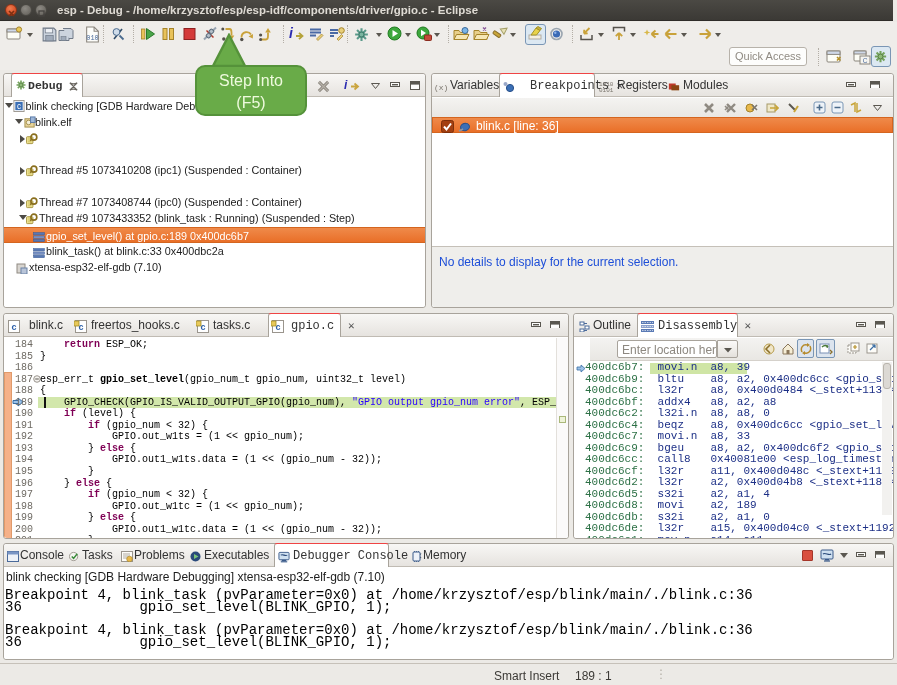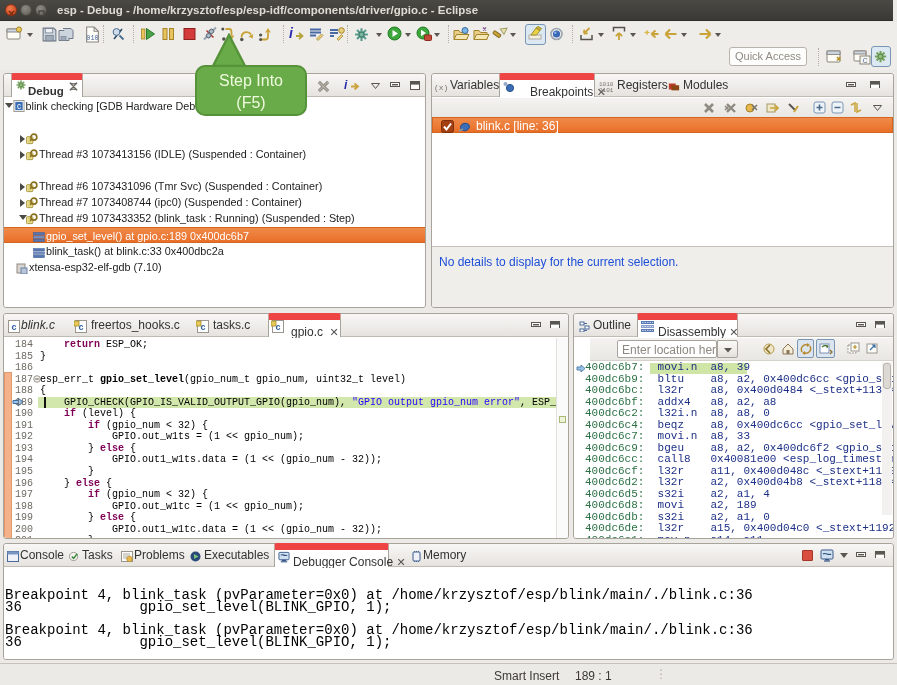--- a/index.html
+++ b/index.html
@@ -18,21 +18,21 @@
 .ticon { position:absolute; top:4px; width:17px; height:17px; }
 .tsep { position:absolute; top:3px; width:1px; height:18px; border-left:1px dotted #b3aea6; }
 .darr { position:absolute; top:11px; width:0; height:0; border-left:3.5px solid transparent; border-right:3.5px solid transparent; border-top:4px solid #5a5750; }
 
 #quickaccess { position:absolute; left:729px; top:47px; width:78px; height:19px; background:#fdfdfc; border:1px solid #b7b2aa; border-radius:3px; color:#908b83; font-size:11px; line-height:17px; text-align:center; }
 
 
 .panel { position:absolute; background:#fff; border:1px solid #a8a39b; border-radius:3px; }
 .phead { position:absolute; left:0; top:0; right:0; height:23px; background:linear-gradient(#f8f7f5,#e6e3df); border-bottom:1px solid #c0bbb3; border-radius:3px 3px 0 0; }
 .vtab { position:absolute; top:0; height:23px; font-size:12px; color:#333; padding-top:4px; white-space:nowrap; }
-.vtab.sel { background:#fff; border-left:1px solid #a8a39b; border-right:1px solid #a8a39b; border-top:7px solid #ef4444; border-radius:3px 3px 0 0; top:-1px; height:24px; padding-top:5px; font-weight:normal; }
+.vtab.sel { background:#fff; border-left:1px solid #a8a39b; border-right:1px solid #a8a39b; border-top:1px solid #ef4444; border-radius:3px 3px 0 0; top:-1px; height:24px; padding-top:5px; font-weight:normal;font-family:Liberation Mono, monospace; }
 .mini { position:absolute; top:7px; width:10px; height:7px; }
 
 
 .trow { position:absolute; left:0; width:100%; height:16px; font-size:10.8px; color:#1c1c1c; white-space:nowrap; }
 .tarr { position:absolute; top:4px; width:0; height:0; }
 .arr-r { border-top:4px solid transparent; border-bottom:4px solid transparent; border-left:5px solid #4c4a45; }
 .arr-d { border-left:4px solid transparent; border-right:4px solid transparent; border-top:5px solid #4c4a45; }
 .ticn { position:absolute; top:1px; width:12px; height:12px; }
 .ttxt { position:absolute; top:1px; }
 
@@ -278,48 +278,47 @@
   <div id="debugtree" style="position:absolute; left:0; top:24px; right:0; bottom:0; background:#fff; overflow:hidden; border-radius:0 0 3px 3px;">
     <div class="trow" style="top:1px;">
         <span class="tarr arr-d" style="left:1px;"></span>
         <svg class="ticn" style="left:9px;" width="10.5" height="12" viewBox="0 0 12 13">
           <rect x="0.5" y="0.5" width="11" height="12" fill="#fff" stroke="#9a958d"></rect>
           <rect x="2" y="2" width="8" height="9" fill="#3b6fb5"></rect>
           <text x="6" y="9.5" font-size="9" fill="#fff" text-anchor="middle" font-family="Liberation Sans">c</text>
         </svg>
         <span class="ttxt" style="left:21.5px;">blink checking [GDB Hardware Debugging]</span>
       </div>
+    <div class="trow" style="top:17px;">
+        <span class="tarr arr-d" style="left:11px;"></span>
+        <svg class="ticn" style="left:20px;" width="10" height="12" viewBox="0 0 13 13">
+          <rect x="1" y="3" width="10" height="9" fill="#e8d49a" stroke="#a08c4a"></rect>
+          <circle cx="5" cy="7" r="2.5" fill="#f5efd8" stroke="#a08c4a"></circle>
+          <rect x="7" y="1" width="5" height="6" fill="#9db6d8" stroke="#5a7aa8"></rect>
+        </svg>
+        <span class="ttxt" style="left:31px;">blink.elf</span>
+      </div>
     <div class="trow" style="top:33px;">
         <span class="tarr arr-r" style="left:16px;"></span>
         <svg class="ticn" style="left:22px; top:2px;" width="12" height="12" viewBox="0 0 13 13">
           <rect x="0.5" y="4" width="7" height="7.5" rx="1" fill="#eee394" stroke="#a5923e"></rect>
           <path d="M2 5.5 H6 M2 7.5 H6 M2 9.5 H6" stroke="#c8b858" stroke-width="0.8"></path>
           <circle cx="8.5" cy="4.5" r="3.2" fill="none" stroke="#8a6f1e" stroke-width="1.8"></circle>
           <path d="M6 7 L4.5 8.5" stroke="#8a6f1e" stroke-width="1.6"></path>
         </svg>
       </div>
-    <div class="trow" style="top:49px;">
+    <div class="trow" style="top:65px;">
         <span class="tarr arr-r" style="left:16px;"></span>
         <svg class="ticn" style="left:22px; top:2px;" width="12" height="12" viewBox="0 0 13 13">
           <rect x="0.5" y="4" width="7" height="7.5" rx="1" fill="#eee394" stroke="#a5923e"></rect>
           <path d="M2 5.5 H6 M2 7.5 H6 M2 9.5 H6" stroke="#c8b858" stroke-width="0.8"></path>
           <circle cx="8.5" cy="4.5" r="3.2" fill="none" stroke="#8a6f1e" stroke-width="1.8"></circle>
           <path d="M6 7 L4.5 8.5" stroke="#8a6f1e" stroke-width="1.6"></path>
         </svg>
-        <span class="ttxt" style="left:35px;">Thread #3 1073413156 (IDLE) (Suspended : Container)</span>
-      </div>
-    <div class="trow" style="top:81px;">
-        <span class="tarr arr-r" style="left:16px;"></span>
-        <svg class="ticn" style="left:22px; top:2px;" width="12" height="12" viewBox="0 0 13 13">
-          <rect x="0.5" y="4" width="7" height="7.5" rx="1" fill="#eee394" stroke="#a5923e"></rect>
-          <path d="M2 5.5 H6 M2 7.5 H6 M2 9.5 H6" stroke="#c8b858" stroke-width="0.8"></path>
-          <circle cx="8.5" cy="4.5" r="3.2" fill="none" stroke="#8a6f1e" stroke-width="1.8"></circle>
-          <path d="M6 7 L4.5 8.5" stroke="#8a6f1e" stroke-width="1.6"></path>
-        </svg>
-        <span class="ttxt" style="left:35px;">Thread #6 1073431096 (Tmr Svc) (Suspended : Container)</span>
+        <span class="ttxt" style="left:35px;">Thread #5 1073410208 (ipc1) (Suspended : Container)</span>
       </div>
     <div class="trow" style="top:97px;">
         <span class="tarr arr-r" style="left:16px;"></span>
         <svg class="ticn" style="left:22px; top:2px;" width="12" height="12" viewBox="0 0 13 13">
           <rect x="0.5" y="4" width="7" height="7.5" rx="1" fill="#eee394" stroke="#a5923e"></rect>
           <path d="M2 5.5 H6 M2 7.5 H6 M2 9.5 H6" stroke="#c8b858" stroke-width="0.8"></path>
           <circle cx="8.5" cy="4.5" r="3.2" fill="none" stroke="#8a6f1e" stroke-width="1.8"></circle>
           <path d="M6 7 L4.5 8.5" stroke="#8a6f1e" stroke-width="1.6"></path>
         </svg>
         <span class="ttxt" style="left:35px;">Thread #7 1073408744 (ipc0) (Suspended : Container)</span>
@@ -440,21 +439,21 @@
     </div>
     <div style="position:absolute; left:0; top:148px; right:0; bottom:0; background:#efeeeb; border-top:1px solid #c5c0b8;">
       <div style="position:absolute; left:7px; top:8px; font-size:12px; color:#1d4ed8;">No details to display for the current selection.</div>
     </div>
   </div>
 </div>
 
 <div class="panel" id="p-edit" style="left:3px; top:313px; width:566px; height:226px;">
   <div class="phead"></div>
   <div id="edtabs">
-    <div class="vtab" style="left:1px; width:63px; padding-left:16px;font-style:italic;">blink.c</div>
+    <div class="vtab" style="left:1px; width:63px; padding-left:24px;">blink.c</div>
     <svg class="abs" style="left:4px; top:6px;" width="12" height="13">
         <rect x="0.5" y="0.5" width="11" height="12" fill="#fff" stroke="#9a958d"></rect>
         <text x="6" y="10" font-size="9" fill="#2b5fa8" text-anchor="middle" font-family="Liberation Sans" font-weight="bold">c</text>
       </svg>
     <div class="vtab" style="left:66px; width:122px; padding-left:21px;">freertos_hooks.c</div>
     <svg class="abs" style="left:70px; top:6px;" width="13" height="13">
         <rect x="1.5" y="0.5" width="11" height="12" fill="#fff" stroke="#9a958d"></rect>
         <text x="7" y="10" font-size="9" fill="#2b5fa8" text-anchor="middle" font-family="Liberation Sans" font-weight="bold">c</text>
         <rect x="0" y="1" width="5" height="5" fill="#e8c95a" stroke="#a08c2a" stroke-width="0.8"></rect>
       </svg>
@@ -680,20 +679,21 @@
     <svg class="mini abs" style="left:852px; top:8px;" width="10" height="6">
         <rect x="0.5" y="0.5" width="9" height="4" fill="#fdfdfc" stroke="#5a5750"></rect>
         <rect x="2" y="2" width="6" height="1.4" fill="#5a5750"></rect>
       </svg>
     <svg class="mini abs" style="left:871px; top:7px;" width="10" height="9">
         <rect x="0.5" y="0.5" width="9" height="8" fill="#fdfdfc" stroke="#5a5750"></rect>
         <rect x="1" y="1" width="8" height="2.6" fill="#5a5750"></rect>
       </svg>
   </div>
   <div id="conbody" style="position:absolute; left:0; top:24px; right:0; bottom:0; background:#fff; border-radius:0 0 3px 3px; overflow:hidden;">
+    <div style="position:absolute; left:2px; top:2px; font-size:12px; color:#1c1c1c;">blink checking [GDB Hardware Debugging] xtensa-esp32-elf-gdb (7.10)</div>
     <div class="mono" style="position:absolute; left:1px; top:22px; font-size:14px; line-height:11.7px; white-space:pre; color:#000;">Breakpoint 4, blink_task (pvParameter=0x0) at /home/krzysztof/esp/blink/main/./blink.c:36
 36              gpio_set_level(BLINK_GPIO, 1);
  
 Breakpoint 4, blink_task (pvParameter=0x0) at /home/krzysztof/esp/blink/main/./blink.c:36
 36              gpio_set_level(BLINK_GPIO, 1);</div>
   </div>
 </div>
 
 <div id="status">
   <span style="position:absolute; left:424px; top:5px;margin-top:17px;">Writable</span>

